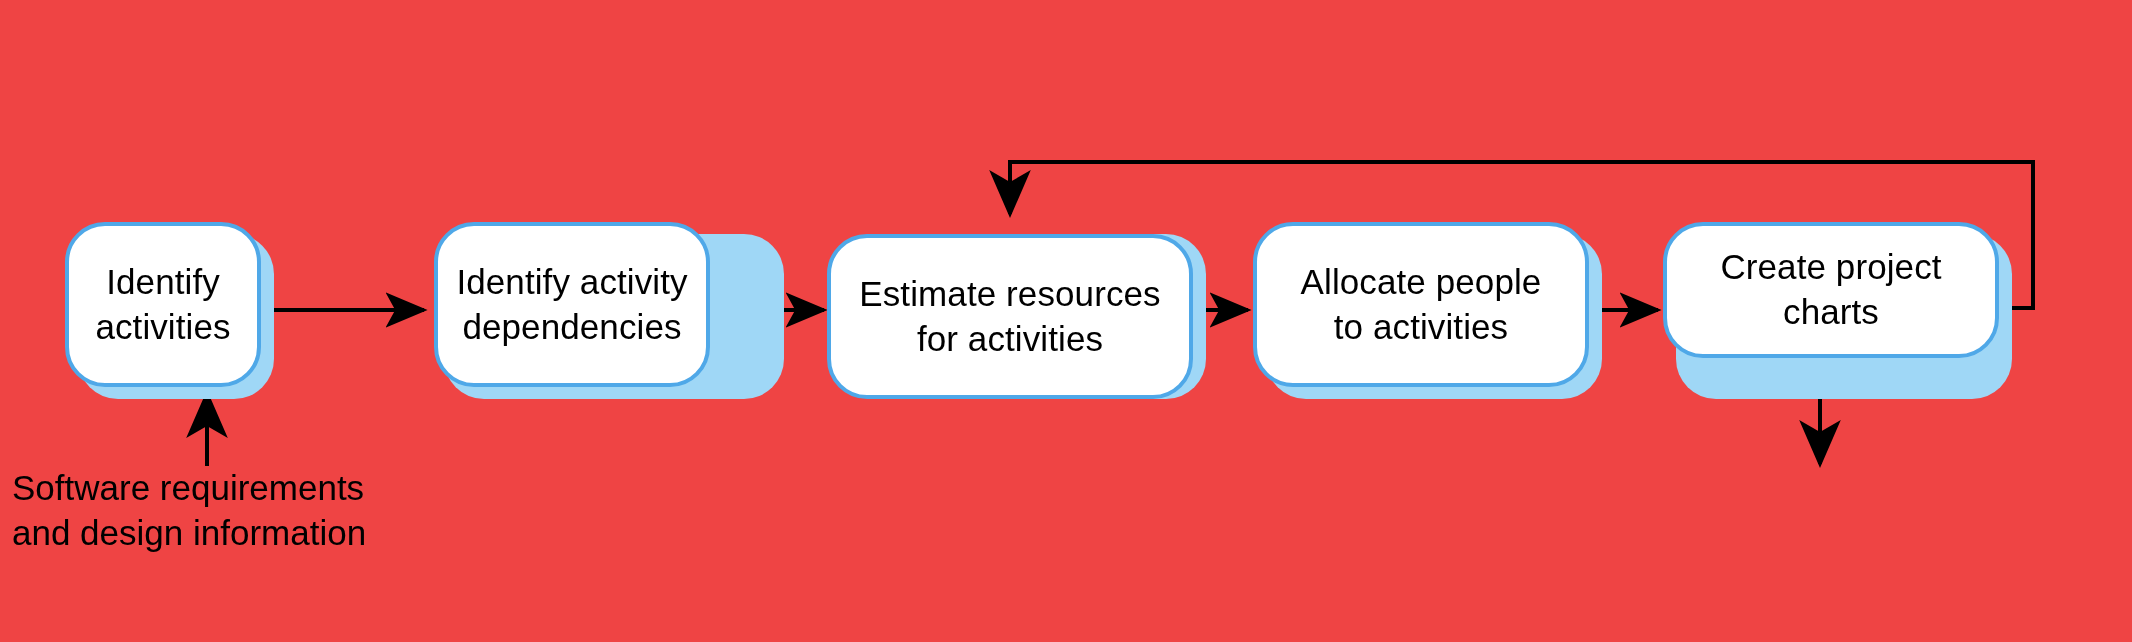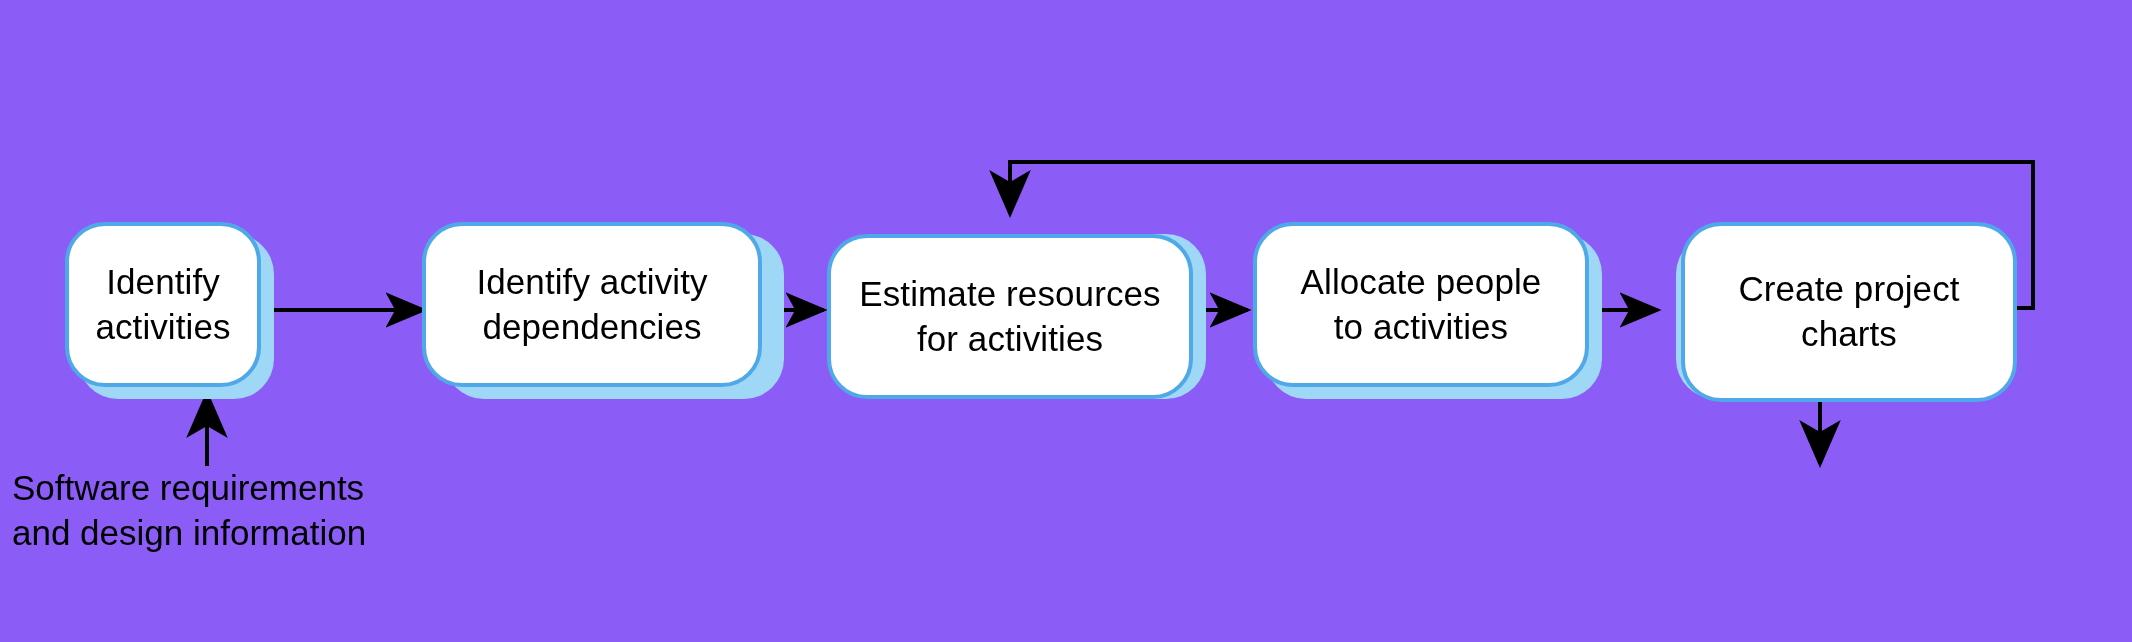--- a/index.html
+++ b/index.html
@@ -9,21 +9,21 @@
     background: #ffffff;
   }
   body {
     font-family: "Liberation Sans", sans-serif;
     -webkit-font-smoothing: antialiased;
   }
   #canvas {
     position: relative;
     width: 2132px;
     height: 642px;
-    background: #8b5cf6;
+    background: #ef4444;
     overflow: hidden;
   }
   
   #connectors {
     position: absolute;
     left: 0;
     top: 0;
     width: 2132px;
     height: 642px;
     pointer-events: none;
@@ -101,36 +101,36 @@
   <div class="node-shadow" style="left:444px; top:234px; width:340px; height:165px;"></div>
   <div class="node-shadow" style="left:840px; top:234px; width:366px; height:165px;"></div>
   <div class="node-shadow" style="left:1266px;top:234px; width:336px; height:165px;"></div>
   <div class="node-shadow" style="left:1676px;top:234px; width:336px; height:165px;"></div>
 
   <div class="node" style="left:65px; top:222px; width:196px; height:165px;">
     <span class="node-label">Identify
 activities</span>
   </div>
 
-  <div class="node" style="left:422px; top:222px; width:340px; height:165px;">
+  <div class="node" style="left:434px; top:222px; width:276px; height:165px;">
     <span class="node-label">Identify activity
 dependencies</span>
   </div>
 
   <div class="node" style="left:827px; top:222px; width:366px; height:165px;margin-top:12px;">
     <span class="node-label">Estimate resources
 for activities</span>
   </div>
 
   <div class="node" style="left:1253px; top:222px; width:336px; height:165px;">
     <span class="node-label">Allocate people
 to activities</span>
   </div>
 
-  <div class="node" style="left:1663px; top:222px; width:336px; height:180px;margin-left:18px;">
+  <div class="node" style="left:1663px; top:222px; width:336px; height:136px;">
     <span class="node-label">Create project
 charts</span>
   </div>
 
   <div class="annotation" style="left:12px; top:466px; width:400px;">Software requirements
 and design information</div>
 
 
 </div>
 

